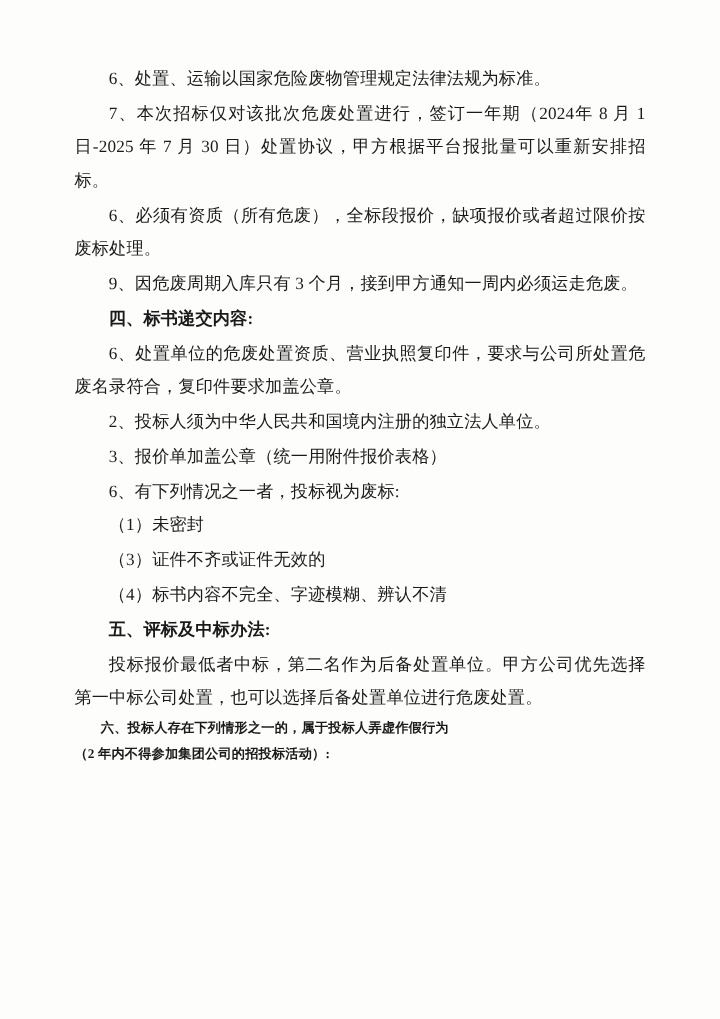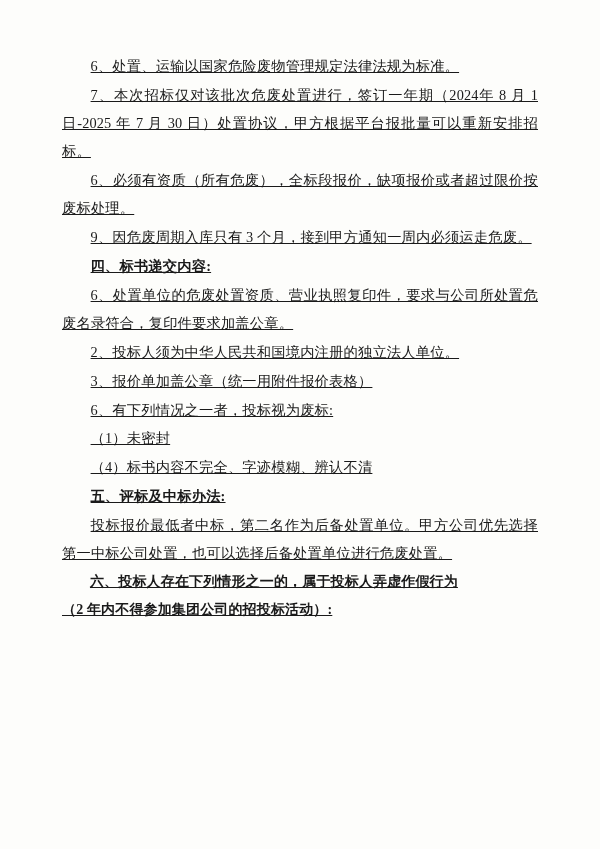--- a/index.html
+++ b/index.html
@@ -24,33 +24,32 @@
   }
   .doc-body {
     font-size: 14.3px;
     line-height: 1.98;
     text-align: justify;
     text-justify: inter-ideograph;
     letter-spacing: 0.15px;
   }
   p {
     margin: 0 0 0.5px 0;
-    text-decoration: underline;
   }
   .indent2 {
     text-indent: 2em;
   }
   .heading {
     text-indent: 2em;
     font-weight: bold;
   }
   .heading-big {
     text-indent: 2em;
     font-weight: bold;
-    font-size: 14px;
+    font-size: 11px;
   }
   .noindent {
     text-indent: 0;
   }
   .sub-item {
     text-indent: 2em;
   }
 </style>
 </head>
 <body>
@@ -62,20 +61,21 @@
     <p class="indent2">7、本次招标仅对该批次危废处置进行，签订一年期（2024年 8 月 1 日-2025 年 7 月 30 日）处置协议，甲方根据平台报批量可以重新安排招标。</p>
     <p class="indent2">6、必须有资质（所有危废），全标段报价，缺项报价或者超过限价按废标处理。</p>
     <p class="indent2">9、因危废周期入库只有 3 个月，接到甲方通知一周内必须运走危废。</p>
 
     <p class="heading">四、标书递交内容:</p>
     <p class="indent2">6、处置单位的危废处置资质、营业执照复印件，要求与公司所处置危废名录符合，复印件要求加盖公章。</p>
     <p class="indent2">2、投标人须为中华人民共和国境内注册的独立法人单位。</p>
     <p class="indent2">3、报价单加盖公章（统一用附件报价表格）</p>
     <p class="indent2">6、有下列情况之一者，投标视为废标:</p>
     <p class="sub-item">（1）未密封</p>
+    <p class="sub-item">（3）证件不齐或证件无效的</p>
     <p class="sub-item">（4）标书内容不完全、字迹模糊、辨认不清</p>
 
     <p class="heading">五、评标及中标办法:</p>
     <p class="indent2">投标报价最低者中标，第二名作为后备处置单位。甲方公司优先选择第一中标公司处置，也可以选择后备处置单位进行危废处置。</p>
 
     <p class="heading-big">六、投标人存在下列情形之一的，属于投标人弄虚作假行为</p>
     <p class="heading-big noindent">（2 年内不得参加集团公司的招投标活动）:</p>
 
   </div>
 </div>

